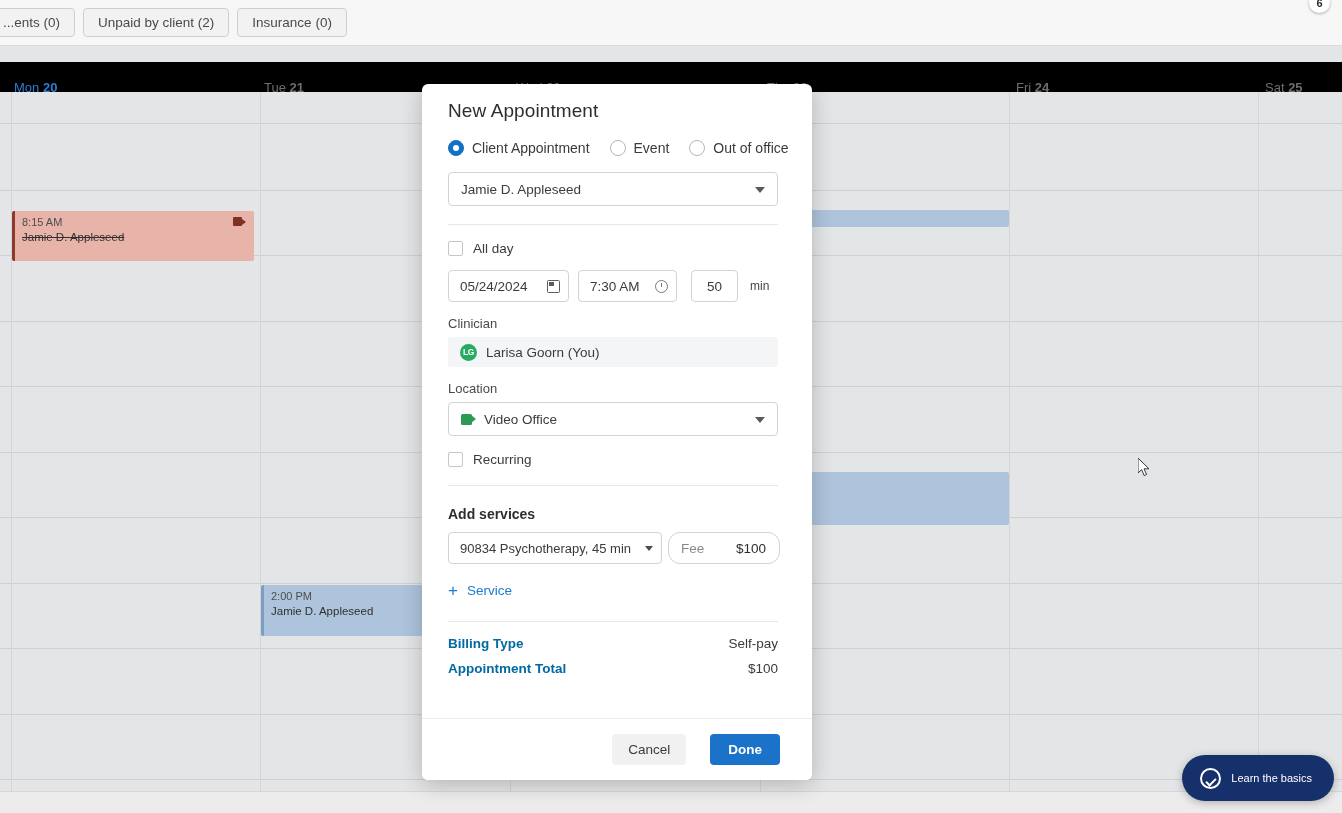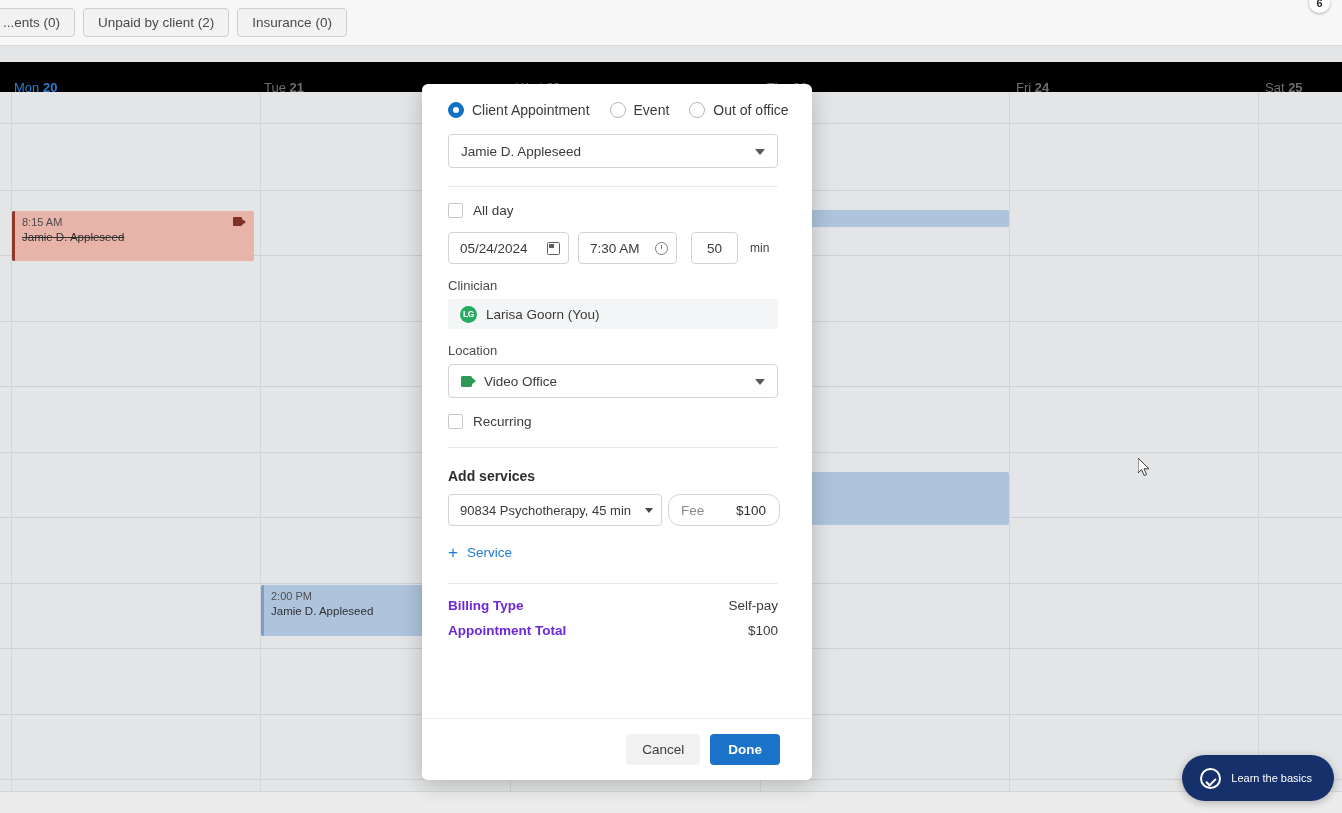--- a/index.html
+++ b/index.html
@@ -210,27 +210,27 @@
   #fee-label { color:#8a8a8a; }
   #fee-value { color:#2e2e2e; }
 
   #add-service-link {
     display:flex; align-items:center; margin-top: 18px;
     color:#1f7ad1; font-size:13.5px; cursor:pointer;
   }
   #add-service-link .plus { font-size:17px; margin-right:9px; line-height:1; }
 
   .total-row { display:flex; justify-content:space-between; align-items:center; width:330px; margin-top: 14px; }
-  .total-key { font-size:13.5px; color:#6d28d9; font-weight:bold; }
+  .total-key { font-size:13.5px; color:#0369a1; font-weight:bold; }
   .total-val { font-size:13.5px; color:#3b3b3b; }
 
   #modal-footer {
     position:absolute; left:0; bottom:0; width:390px; height:62px;
     border-top:1px solid #ececec;
-    display:flex; align-items:center; justify-content:flex-end; gap:10px;
+    display:flex; align-items:center; justify-content:flex-end; gap:24px;
     padding-right: 32px; background:#fff;
   }
   #cancel-button {
     height:31px; padding:0 16px; border-radius:4px; border:none;
     background:#f1f1f1; color:#3b3b3b; font-size:13.5px; cursor:pointer;
     font-family:"Liberation Sans", sans-serif;
   }
   #done-button {
     height:31px; padding:0 18px; border-radius:4px; border:none;
     background:#1a73c8; color:#fff; font-size:13.5px; font-weight:bold; cursor:pointer;
@@ -321,20 +321,21 @@
         <div class="evt-time">M</div>
         <div class="evt-name">ck</div>
       </div>
     </div>
 
   <div id="app-footer"></div>
 
   <div id="modal">
     <div id="modal-inner">
 
+      <h1 id="modal-title">New Appointment</h1>
 
       <div class="radio-row" id="type-radio-group">
           <div class="radio-opt selected">
             <span class="radio-dot"></span>
             <span class="radio-label">Client Appointment</span>
           </div>
           <div class="radio-opt">
             <span class="radio-dot"></span>
             <span class="radio-label">Event</span>
           </div>

